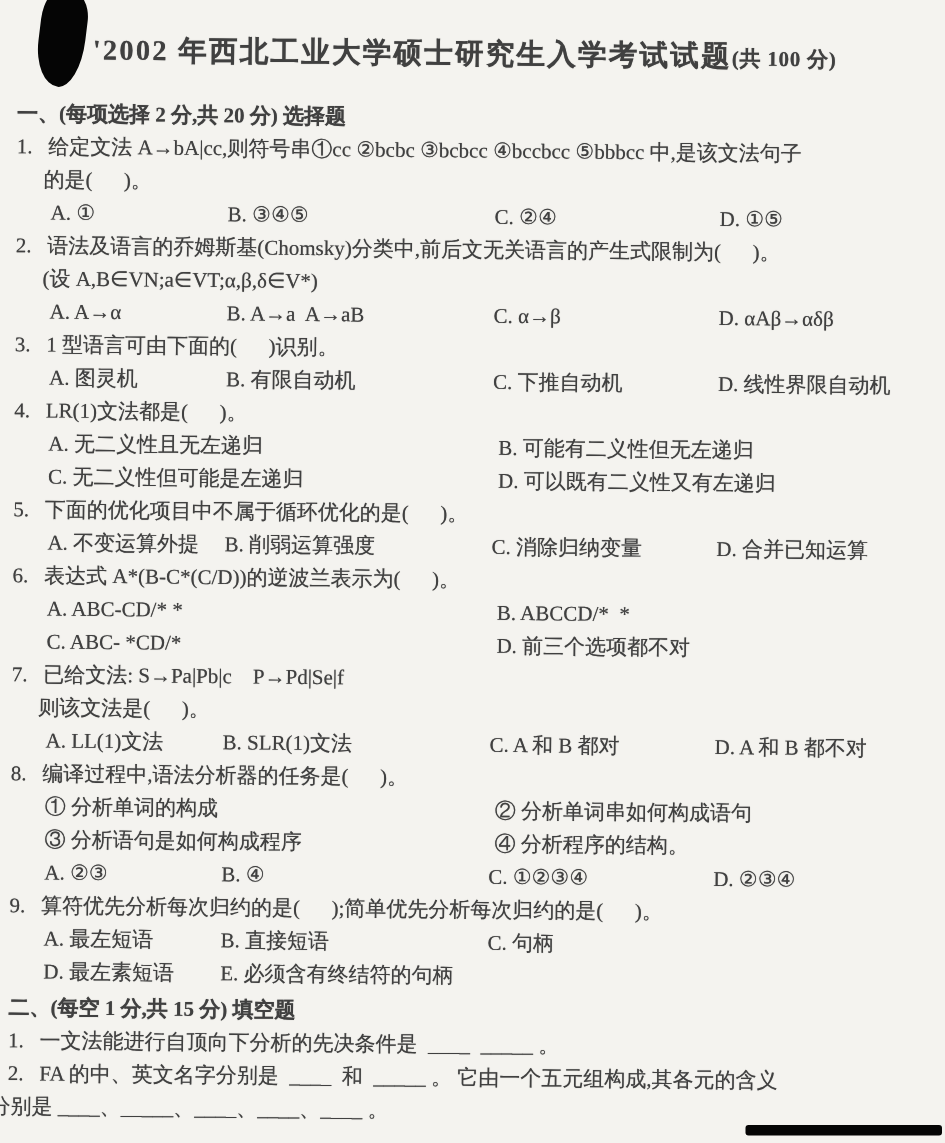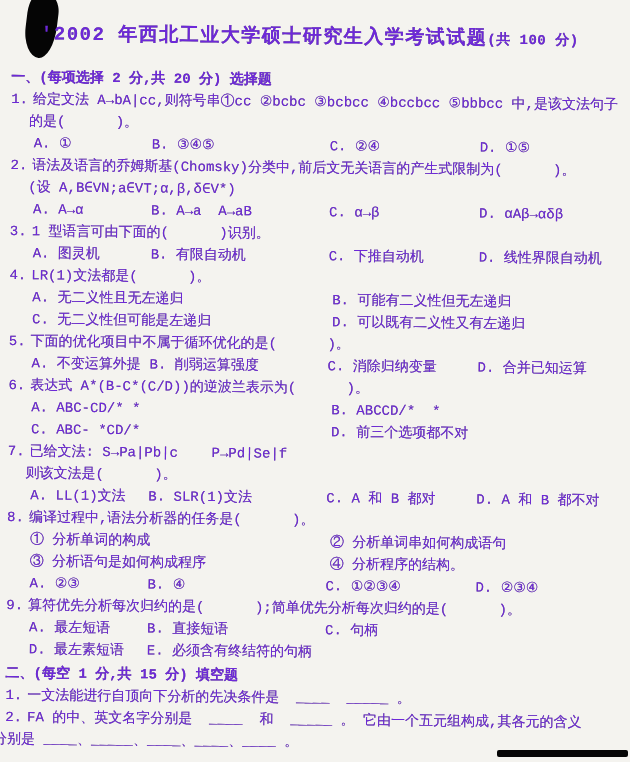--- a/index.html
+++ b/index.html
@@ -1,19 +1,19 @@
 <!DOCTYPE html>
 <html><head>
 <meta charset="utf-8">
 <style>
   html,body { margin:0; padding:0; background:#e8e8e6; }
   .page {
     position:relative; width:630px; height:762px; margin:0 auto;
-    background:#f4f3ef; overflow:hidden; color:#6d28d9;
-    font-family:Liberation Mono, monospace;
+    background:#f4f3ef; overflow:hidden; color:#404040;
+    font-family:Liberation Serif, serif;
     font-size:14px; text-shadow:0 0 0.5px rgba(20,20,20,0.55);
   }
   .content { position:absolute; top:12px; left:0; width:620px;
     transform:rotate(0.55deg); transform-origin:0 0; }
   .title { text-align:center; font-size:19px; font-weight:bold;
     letter-spacing:1.5px; margin:8px 0 20px; white-space:pre; }
   .title .score { font-size:14px; letter-spacing:0.5px; }
   .line { line-height:22px; padding-left:12px; white-space:pre; }
   .cont { padding-left:30px; }
   .sec-header { font-weight:bold; margin-top:2px; }

